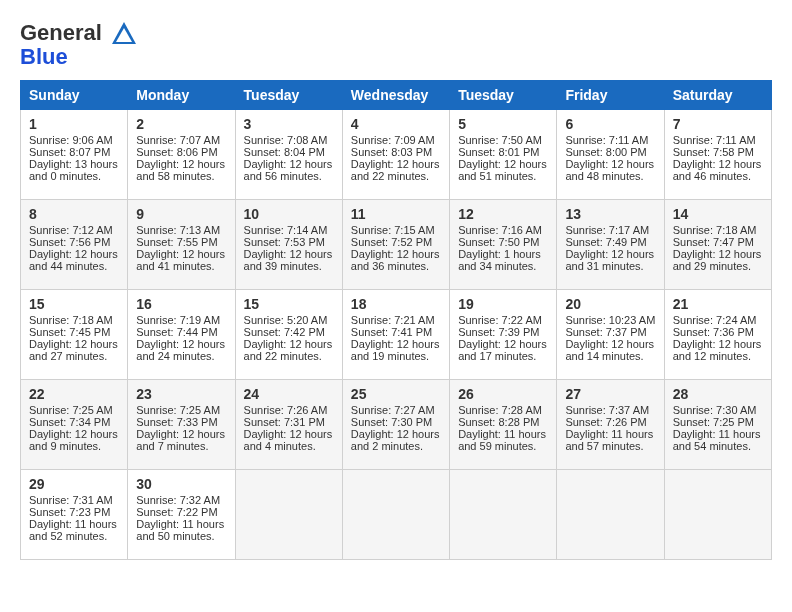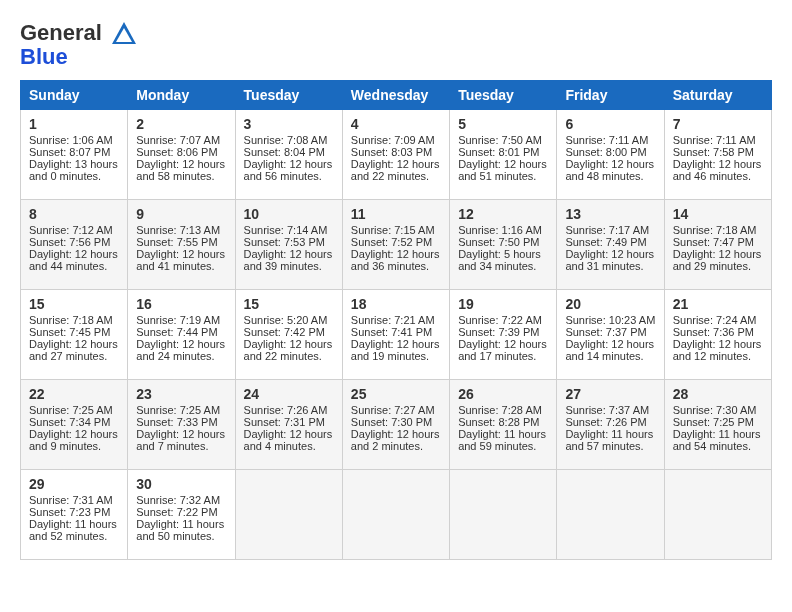--- a/index.html
+++ b/index.html
@@ -117,21 +117,21 @@
         <th>Wednesday</th>
         <th>Tuesday</th>
         <th>Friday</th>
         <th>Saturday</th>
       </tr>
   </thead>
   <tbody id="calendar-body">
       <tr>
         <td>
         <span class="day-num">1</span>
-        <span>Sunrise: 1:06 AM</span><br>
+        <span>Sunrise: 9:06 AM</span><br>
         <span>Sunset: 8:07 PM</span><br>
         <span>Daylight: 13 hours and 0 minutes.</span>
       </td>
         <td>
         <span class="day-num">2</span>
         <span>Sunrise: 7:07 AM</span><br>
         <span>Sunset: 8:06 PM</span><br>
         <span>Daylight: 12 hours and 58 minutes.</span>
       </td>
         <td>
@@ -185,23 +185,23 @@
         <span>Daylight: 12 hours and 39 minutes.</span>
       </td>
         <td>
         <span class="day-num">11</span>
         <span>Sunrise: 7:15 AM</span><br>
         <span>Sunset: 7:52 PM</span><br>
         <span>Daylight: 12 hours and 36 minutes.</span>
       </td>
         <td>
         <span class="day-num">12</span>
-        <span>Sunrise: 1:16 AM</span><br>
+        <span>Sunrise: 7:16 AM</span><br>
         <span>Sunset: 7:50 PM</span><br>
-        <span>Daylight: 5 hours and 34 minutes.</span>
+        <span>Daylight: 1 hours and 34 minutes.</span>
       </td>
         <td>
         <span class="day-num">13</span>
         <span>Sunrise: 7:17 AM</span><br>
         <span>Sunset: 7:49 PM</span><br>
         <span>Daylight: 12 hours and 31 minutes.</span>
       </td>
         <td>
         <span class="day-num">14</span>
         <span>Sunrise: 7:18 AM</span><br>

